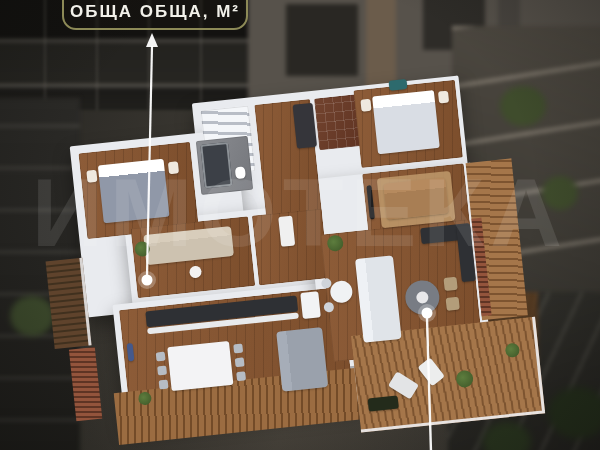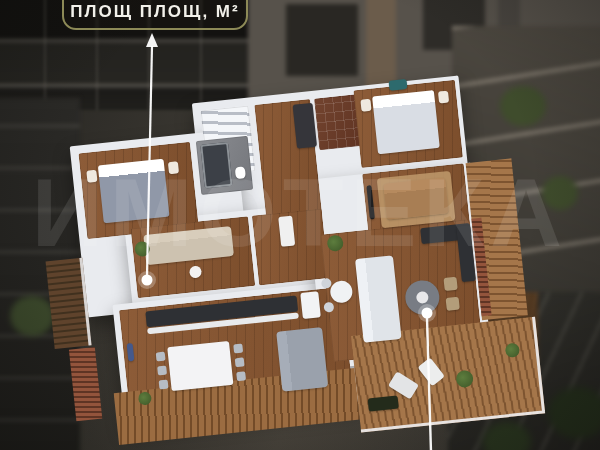--- a/index.html
+++ b/index.html
@@ -250,16 +250,16 @@
     <line x1="147" y1="275" x2="152" y2="46" stroke="#ffffff" stroke-width="2.2" opacity="0.95"></line>
     <polygon points="152,33 146,47 158,47" fill="#ffffff" opacity="0.95"></polygon>
     <circle cx="147" cy="280" r="9" fill="#ffffff" opacity="0.25"></circle>
     <circle cx="147" cy="280" r="5.5" fill="#ffffff"></circle>
     <line x1="427" y1="318" x2="431" y2="452" stroke="#ffffff" stroke-width="2.4" opacity="0.95"></line>
     <circle cx="427" cy="313" r="9" fill="#ffffff" opacity="0.25"></circle>
     <circle cx="427" cy="313" r="5.5" fill="#ffffff"></circle>
   </svg>
 
   <div class="label-box">
-    <div class="label-text">ПЛОЩ ПЛОЩ, М²</div>
+    <div class="label-text">ОБЩА ОБЩА, М²</div>
   </div>
 
 </div>
 
 </body></html>

